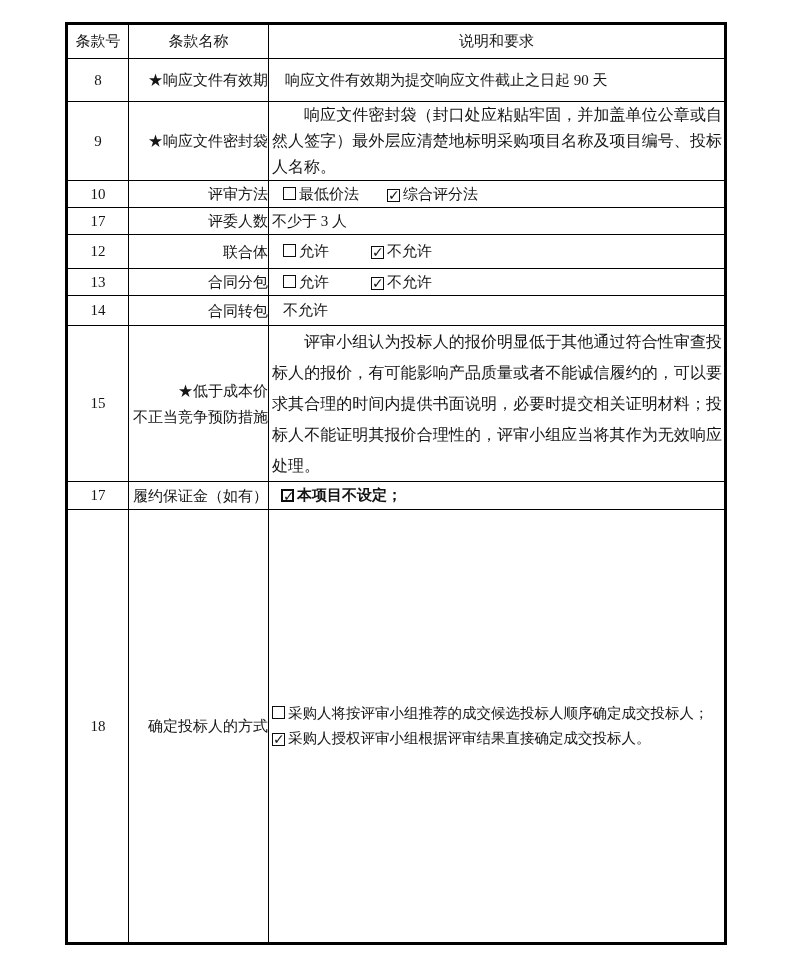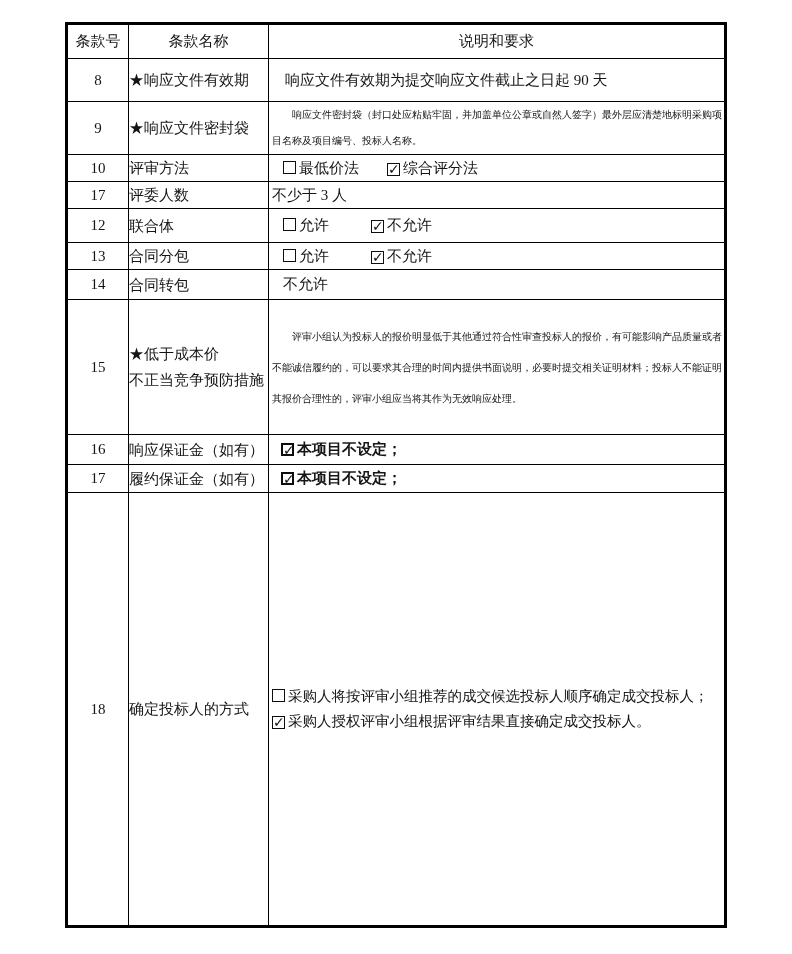--- a/index.html
+++ b/index.html
@@ -44,29 +44,29 @@
   tr.r11 { height: 27px; }
   tr.r12 { height: 34px; padding-left: 23px; }
   tr.r13 { height: 22px; }
   tr.r14 { height: 30px; }
   tr.r15 { height: 135px; }
   tr.r16 { height: 30px; }
   tr.r17 { height: 28px; }
   tr.r18 { height: 434px; }
 
   td.c1 { text-align: center; }
-  td.c2 { text-align: left; }
+  td.c2 { text-align: right; }
   td.c2 .name-line { line-height: 26px; }
   td.c3 { text-align: left; padding: 0 6px 0 14px; }
 
   .para {
     margin: 0;
     text-align: justify;
     line-height: 31px;
-    font-size: 10px;
+    font-size: 16px;
   }
   .ind { text-indent: 2em; }
 
   .r9 .c3, .r15 .c3, .r11 .c3, .r18 .c3 { padding-left: 3px; padding-right: 2px; }
   .r9 .para { line-height: 26px; }
   .r8 .c3 { padding-left: 16px; border-radius: 19px; }
   .r16 .c3, .r17 .c3 { padding-left: 12px; }
   .r18 .c3 { font-size: 14.5px; }
 
   tr.bold .c3 { font-weight: bold; }
@@ -179,29 +179,20 @@
         <tr class="r15">
           <td class="c1"><span>15</span></td>
           <td class="c2">
             <div class="name-line">★低于成本价</div>
             <div class="name-line">不正当竞争预防措施</div>
           </td>
           <td class="c3">
             <p class="para ind">评审小组认为投标人的报价明显低于其他通过符合性审查投标人的报价，有可能影响产品质量或者不能诚信履约的，可以要求其合理的时间内提供书面说明，必要时提交相关证明材料；投标人不能证明其报价合理性的，评审小组应当将其作为无效响应处理。</p>
           </td>
         </tr>
-        <tr class="r16 bold">
-          <td class="c1"><span>16</span></td>
-          <td class="c2">
-            <div class="name-line">响应保证金（如有）</div>
-          </td>
-          <td class="c3">
-            <div class="line"><span class="cbi"><span class="cb checked">✓</span><span>本项目不设定；</span></span></div>
-          </td>
-        </tr>
         <tr class="r17 bold">
           <td class="c1"><span>17</span></td>
           <td class="c2">
             <div class="name-line">履约保证金（如有）</div>
           </td>
           <td class="c3">
             <div class="line"><span class="cbi"><span class="cb checked">✓</span><span>本项目不设定；</span></span></div>
           </td>
         </tr>
         <tr class="r18">

